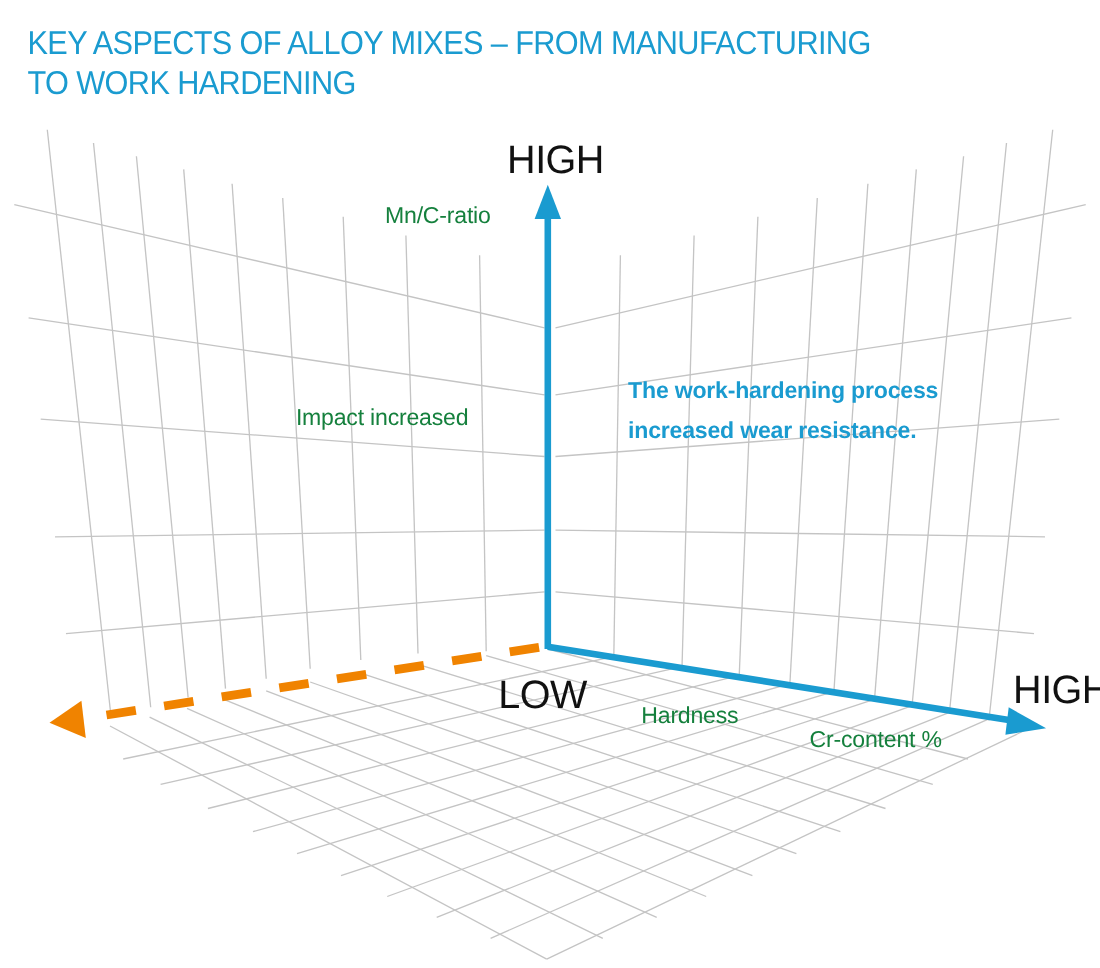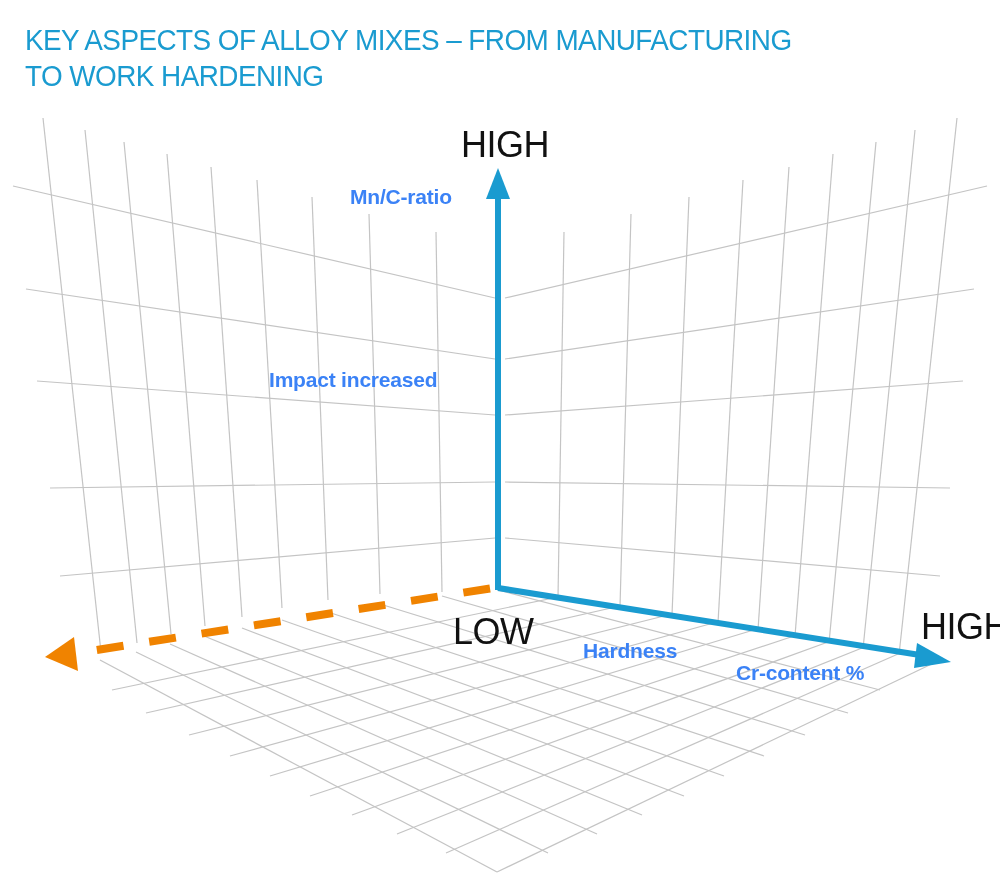--- a/index.html
+++ b/index.html
@@ -5,21 +5,21 @@
     html, body { margin: 0; padding: 0; background: #ffffff; }
     body { width: 1000px; height: 880px; position: relative; overflow: hidden;
            font-family: "Liberation Sans", "DejaVu Sans", sans-serif; }
     .title { position: absolute; left: 25px; top: 22px; color: #1a9bd0;
              font-size: 30px; line-height: 36px; font-weight: 400; letter-spacing: -0.6px;
              transform: scaleX(0.93); transform-origin: left top; white-space: nowrap; }
     .title div { display: block; }
     svg.diagram { position: absolute; left: 0; top: 0; }
     .lbl { position: absolute; white-space: nowrap; }
     .axis-end { color: #111; font-size: 36px; font-weight: 400; letter-spacing: -0.5px; }
-    .blue-lbl { color: #3b82f6; font-size: 21px; font-weight: 700; letter-spacing: -0.2px; }
+    .blue-lbl { color: #15803d; font-size: 21px; font-weight: 400; letter-spacing: -0.2px; }
     .note { position: absolute; left: 571px; top: 338px; color: #1a9bd0;
             font-size: 21px; font-weight: 700; line-height: 36px; letter-spacing: -0.2px; }
     .note div { white-space: nowrap; }
   </style>
 </head>
 <body>
 
 <div class="title">
   <div>KEY ASPECTS OF ALLOY MIXES – FROM MANUFACTURING</div>
   <div>TO WORK HARDENING</div>
@@ -102,13 +102,15 @@
 
 <div class="lbl axis-end" style="left:461px; top:124px;">HIGH</div>
 <div class="lbl blue-lbl" style="left:350px; top:185px;">Mn/C-ratio</div>
 <div class="lbl blue-lbl" style="left:269px; top:368px;">Impact increased</div>
 <div class="lbl axis-end" style="left:453px; top:611px;">LOW</div>
 <div class="lbl axis-end" style="left:921px; top:606px;">HIGH</div>
 <div class="lbl blue-lbl" style="left:583px; top:639px;">Hardness</div>
 <div class="lbl blue-lbl" style="left:736px; top:661px;">Cr-content %</div>
 
 <div class="note">
+  <div>The work-hardening process</div>
+  <div>increased wear resistance.</div>
 </div>
 
 </body></html>

